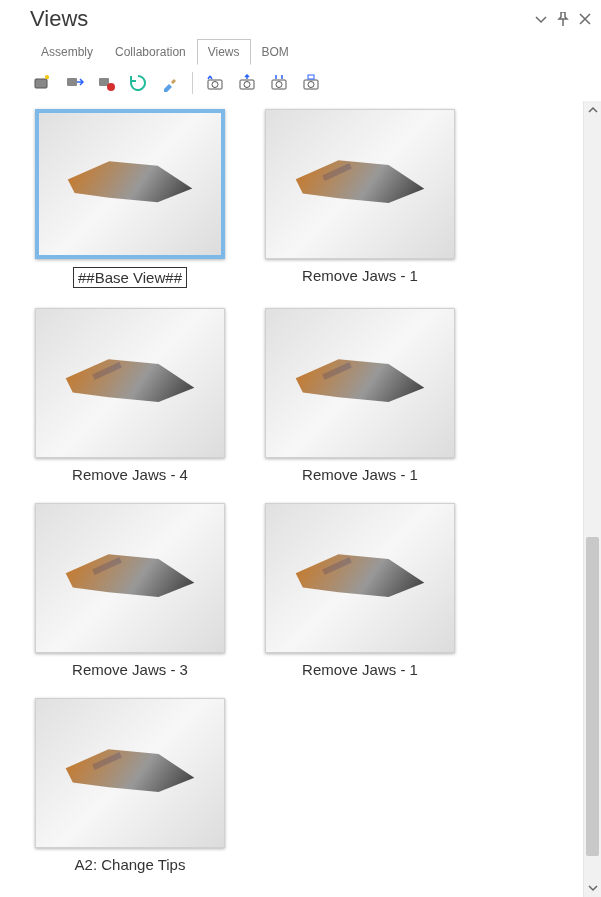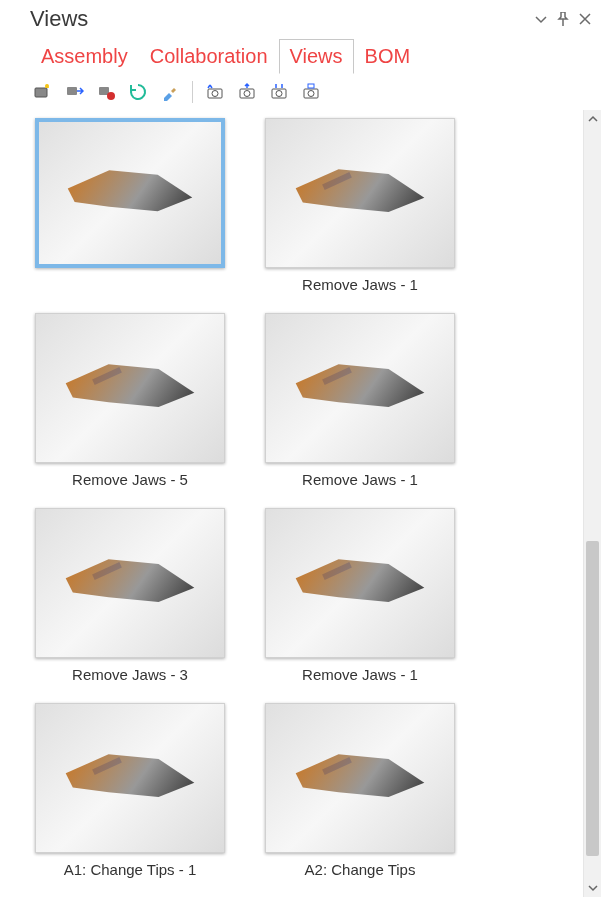--- a/index.html
+++ b/index.html
@@ -41,22 +41,22 @@
       display: inline-flex;
     }
     .tabs {
       display: flex;
       gap: 0;
       padding: 4px 10px 0 14px;
       border-bottom: 1px solid transparent;
     }
     .tab {
       padding: 5px 10px;
-      font-size: 20px;
-      color: #ef4444;
+      font-size: 12px;
+      color: #737373;
       cursor: pointer;
       border: 1px solid transparent;
       position: relative;
       top: 1px;
     }
     .tab.active {
       border: 1px solid #c8c8c8;
       border-bottom: 1px solid #fff;
       background: #fff;
     }
@@ -276,34 +276,35 @@
     </span>
   </div>
 
   <div class="content-wrap">
     <div class="grid">
 
       <div class="item selected">
         <div class="thumb">
             <div class="art"></div>
           </div>
+        <div class="label-edit">##Base View##</div>
       </div>
 
       <div class="item">
         <div class="thumb">
             <div class="art blue-arrow"></div>
           </div>
         <div class="label">Remove Jaws - 1</div>
       </div>
 
       <div class="item">
         <div class="thumb">
             <div class="art blue-arrow"></div>
           </div>
-        <div class="label">Remove Jaws - 5</div>
+        <div class="label">Remove Jaws - 4</div>
       </div>
 
       <div class="item">
         <div class="thumb">
             <div class="art blue-arrow"></div>
           </div>
         <div class="label">Remove Jaws - 1</div>
       </div>
 
       <div class="item">
@@ -313,26 +314,20 @@
         <div class="label">Remove Jaws - 3</div>
       </div>
 
       <div class="item">
         <div class="thumb">
             <div class="art blue-arrow"></div>
           </div>
         <div class="label">Remove Jaws - 1</div>
       </div>
 
-      <div class="item">
-        <div class="thumb">
-            <div class="art blue-arrow"></div>
-          </div>
-        <div class="label">A1: Change Tips - 1</div>
-      </div>
 
       <div class="item">
         <div class="thumb">
             <div class="art blue-arrow"></div>
           </div>
         <div class="label">A2: Change Tips</div>
       </div>
 
     </div>
 

